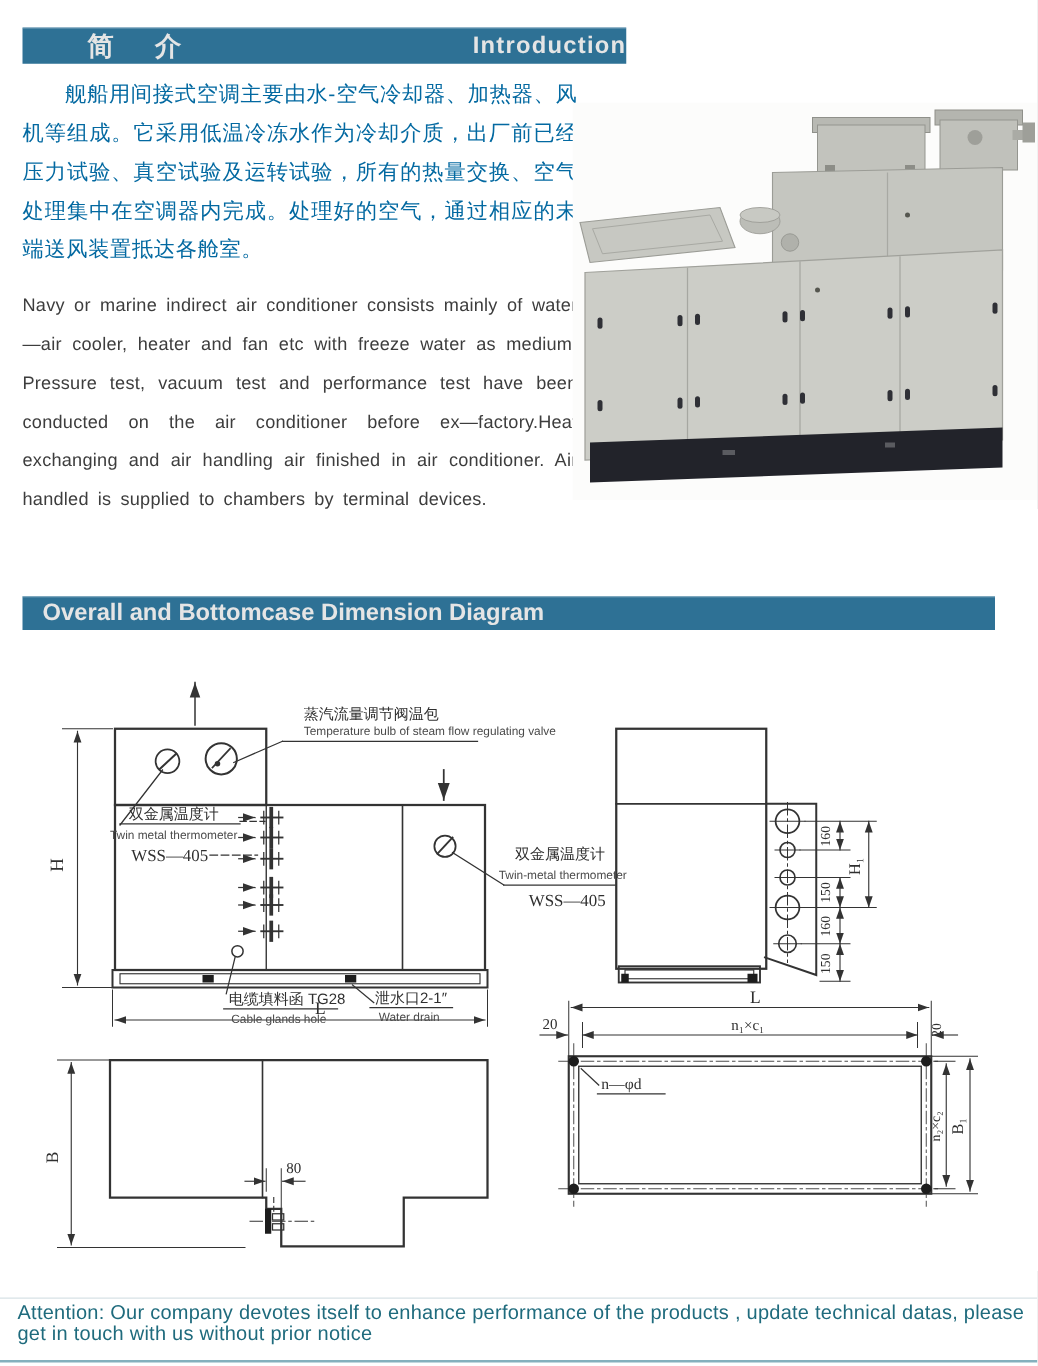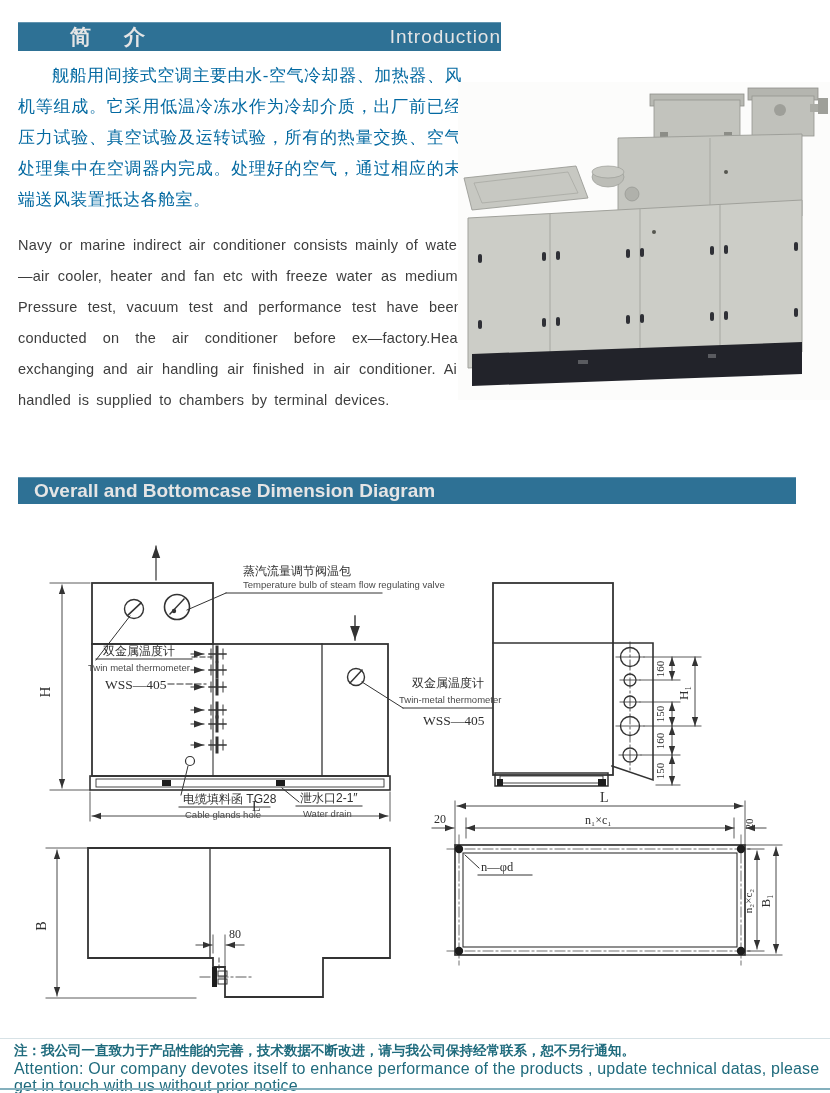--- a/index.html
+++ b/index.html
@@ -7,21 +7,21 @@
     position:relative;width:830px;height:1093px;background:#ffffff;overflow:hidden;
     font-family:"Liberation Sans","DejaVu Sans",sans-serif;margin:0 auto;
   }
   .banner{
     position:absolute;background:#2e7195;color:#e5e5e5;display:flex;align-items:center;
     box-shadow:inset 0 1px 0 rgba(255,255,255,.25);
     justify-content:space-between;
   }
   .banner1{left:18px;top:22px;width:431px;height:29px;padding-left:52px;}
   .banner1 .zh{font-size:21px;font-weight:bold;letter-spacing:6px;}
-  .banner1 .en{font-size:19px;font-weight:normal;margin-left:32px;letter-spacing:1px;}
+  .banner1 .en{font-size:19px;font-weight:bold;margin-left:32px;letter-spacing:1px;}
   .banner2{left:18px;top:477px;width:770px;height:27px;padding-left:8px;}
   .banner2 .zh{font-size:15px;font-weight:bold;}
   .banner2 .en{font-size:19px;font-weight:bold;margin-left:8px;}
   .para{position:absolute;left:18px;width:444px;color:#0369a1;text-align:justify;}
   .para-zh{top:60px;font-size:17px;line-height:31px;text-indent:2em;letter-spacing:.5px;}
   .para-en{top:230px;font-size:14.5px;line-height:31px;color:#3d3d3d;word-spacing:3px;letter-spacing:.2px;}
   .photo{position:absolute;left:458px;top:82px;width:372px;height:318px;}
   .diagram{position:absolute;left:0;top:530px;width:830px;height:505px;}
   .footer{position:absolute;left:14px;top:1042px;width:808px;color:#1f6b7d;}
   .footer .zh{font-size:13.5px;font-weight:bold;line-height:18px;}
@@ -288,18 +288,17 @@
       <text x="434" y="293" font-size="12">20</text>
       <text x="753" y="294" font-size="11" text-anchor="middle" transform="rotate(-90 753 294)">20</text>
       <text x="481" y="341" font-size="12.5">n—φd</text>
       <text x="752" y="371" font-size="11" text-anchor="middle" transform="rotate(-90 752 371)">n₂×c₂</text>
       <text x="770" y="371" font-size="13" text-anchor="middle" transform="rotate(-90 770 371)">B₁</text>
     </g>
   </svg>
 
   <div class="rule-top"></div>
   <div class="footer">
-    <div class="zh">注：我公司一直致力于产品性能的完善，技术数据不断改进，请与我公司保持经常联系，恕不另行通知。</div>
     <div class="en">Attention: Our company devotes itself to enhance performance of the products , update technical datas, please get in touch with us without prior notice</div>
   </div>
   <div class="rule-bottom"></div>
 
 </div>
 
 </body></html>

